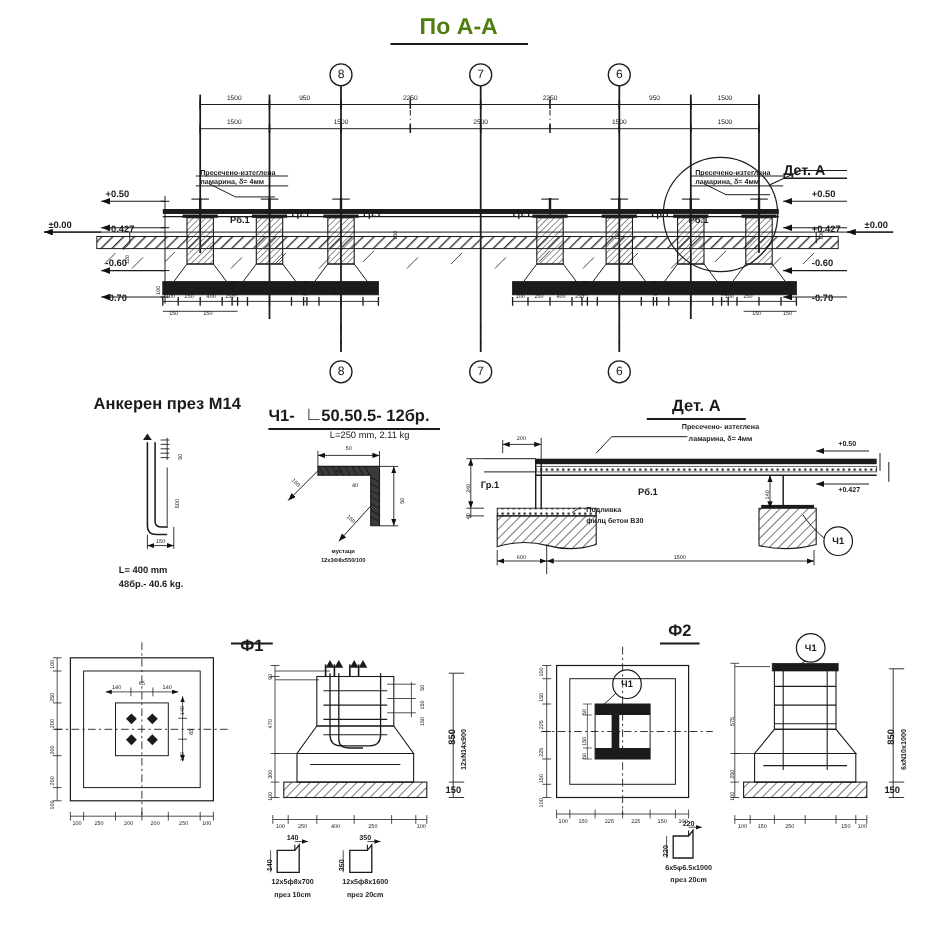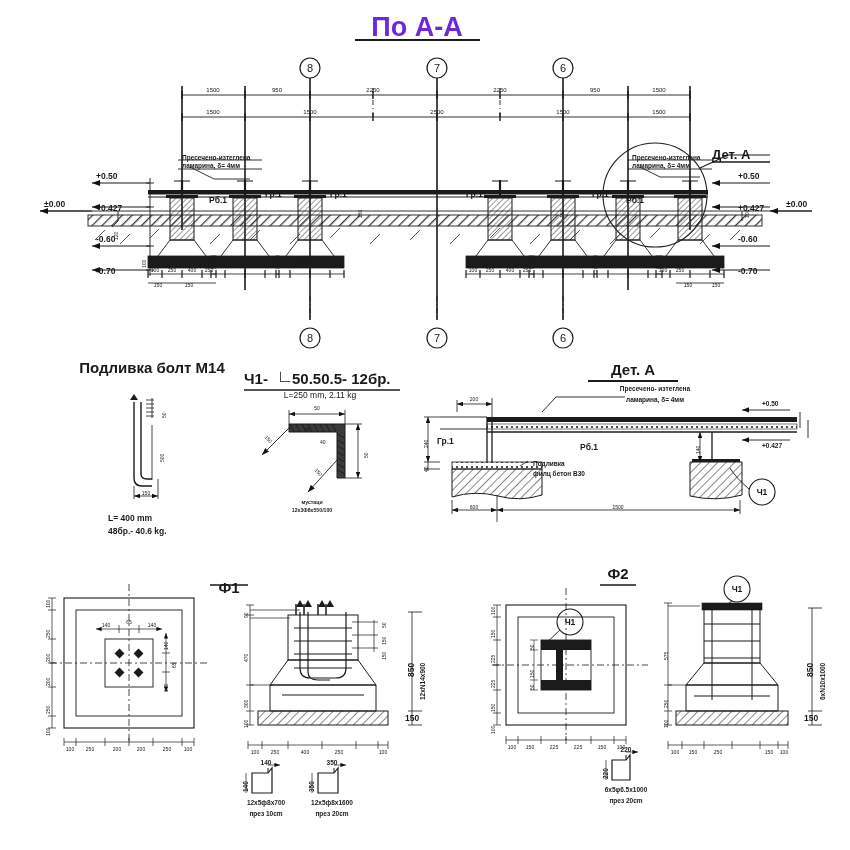--- a/index.html
+++ b/index.html
@@ -3,21 +3,21 @@
 <meta charset="utf-8">
 <style>
   html,body{margin:0;padding:0;background:#ffffff;}
   body{width:850px;height:850px;position:relative;
        font-family:"Liberation Sans", sans-serif; color:#111;}
   .stage{position:absolute;left:0;top:0;width:850px;height:850px;overflow:hidden;}
   svg{position:absolute;left:0;top:0;width:850px;height:850px;}
   .lbl{position:absolute;white-space:nowrap;line-height:1;}
 
   
-  .t-title{font-size:27px;color:#6d28d9;}
+  .t-title{font-size:21px;color:#4d7c0f;}
   .t-sub{font-size:15px;color:#1a1a1a;}
   .t-sub2{font-size:13px;color:#1a1a1a;}
   .t-med{font-size:11px;color:#1a1a1a;}
   .t-sm{font-size:8.5px;color:#1a1a1a;}
   .t-xs{font-size:6.5px;color:#1a1a1a;}
   .t-xxs{font-size:5.2px;color:#1a1a1a;}
   .t-dim{font-size:6px;color:#17161a;font-family:"Liberation Sans",sans-serif;}
   .t-dim2{font-size:5px;color:#17161a;}
   .bold{font-weight:bold;}
   .rot90{transform:rotate(-90deg);transform-origin:0 0;}
@@ -691,31 +691,31 @@
 <div class="lbl t-dim2 ctr" style="left:688px;top:283px;">150</div>
 <div class="lbl t-dim2 ctr" style="left:716px;top:283px;">150</div>
 
 <div class="lbl t-dim2 rot90" style="left:142px;top:268px;">100</div>
 <div class="lbl t-dim2 rot90" style="left:114px;top:240px;">120</div>
 <div class="lbl t-dim2 rot90" style="left:302px;top:268px;">250</div>
 <div class="lbl t-dim2 rot90" style="left:358px;top:218px;">150</div>
 <div class="lbl t-dim2 rot90" style="left:560px;top:218px;">150</div>
 <div class="lbl t-dim2 rot90" style="left:745px;top:218px;">100</div>
 
-<div class="lbl t-sub bold ctr" style="left:152px;top:360px;">Подливка болт М14</div>
+<div class="lbl t-sub bold ctr" style="left:152px;top:360px;">Анкерен през М14</div>
 <div class="lbl t-dim2 rot90" style="left:162px;top:418px;">50</div>
 <div class="lbl t-dim2 rot90" style="left:160px;top:462px;">500</div>
 <div class="lbl t-dim2 ctr" style="left:146px;top:491px;">150</div>
 <div class="lbl t-sm bold" style="left:108px;top:514px;">L= 400 mm</div>
 <div class="lbl t-sm bold" style="left:108px;top:527px;text-align:right;">48бр.- 40.6 kg.</div>
 
 <div class="lbl t-sub bold" style="left:244px;top:371px;">Ч1-</div>
 <div class="lbl bold" style="left:277px;top:368px;font-size:17px;">∟</div>
 <div class="lbl t-sub bold" style="left:292px;top:371px;">50.50.5- 12бр.</div>
-<div class="lbl t-sm ctr" style="left:320px;top:391px;">L=250 mm,  2.11 kg</div>
+<div class="lbl t-sm ctr" style="left:336px;top:391px;">L=250 mm,  2.11 kg</div>
 <div class="lbl t-dim2 ctr" style="left:317px;top:406px;">50</div>
 <div class="lbl t-dim2 rot90" style="left:364px;top:458px;">50</div>
 <div class="lbl t-dim2" style="left:305px;top:427px;">40</div>
 <div class="lbl t-dim2" style="left:320px;top:440px;">40</div>
 <div class="lbl t-dim2" style="left:264px;top:437px;transform:rotate(45deg);">150</div>
 <div class="lbl t-dim2" style="left:314px;top:470px;transform:rotate(45deg);">150</div>
 <div class="lbl t-xxs bold ctr" style="left:312px;top:500px;">мустаци</div>
 <div class="lbl t-xxs bold ctr" style="left:312px;top:508px;">12x3Ф8x550/100</div>
 
 <div class="lbl t-sub bold ctr" style="left:633px;top:362px;">Дет. А</div>

